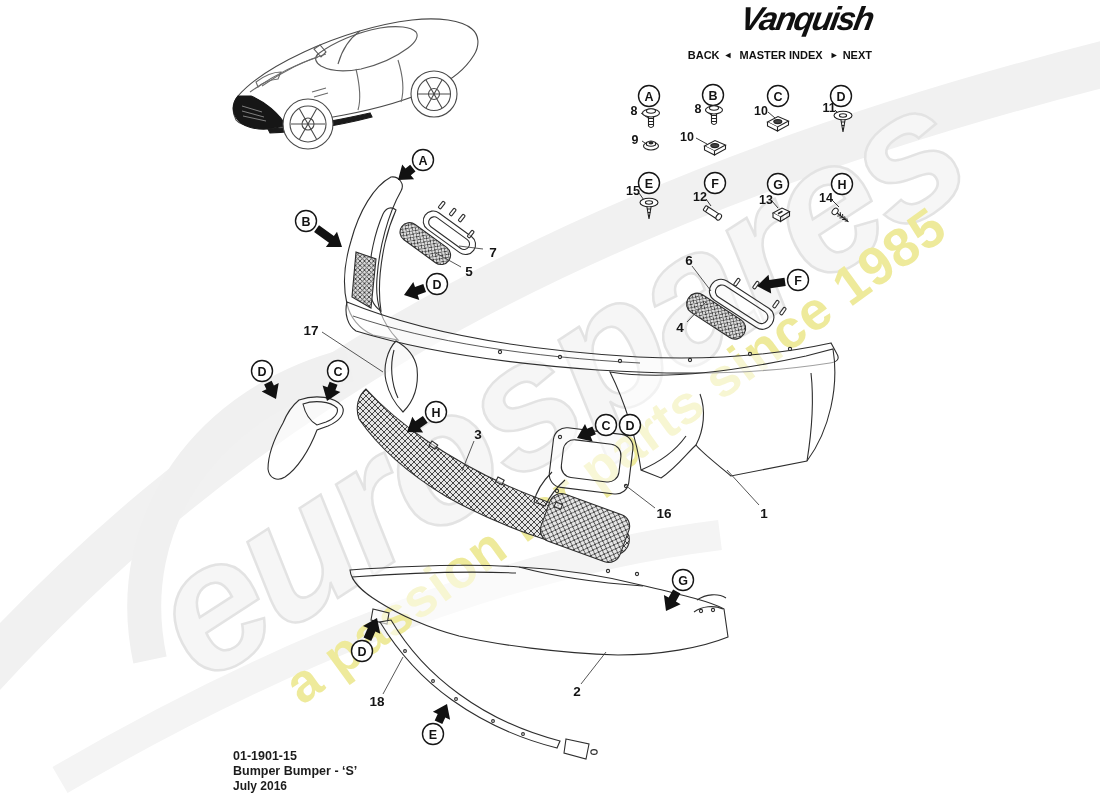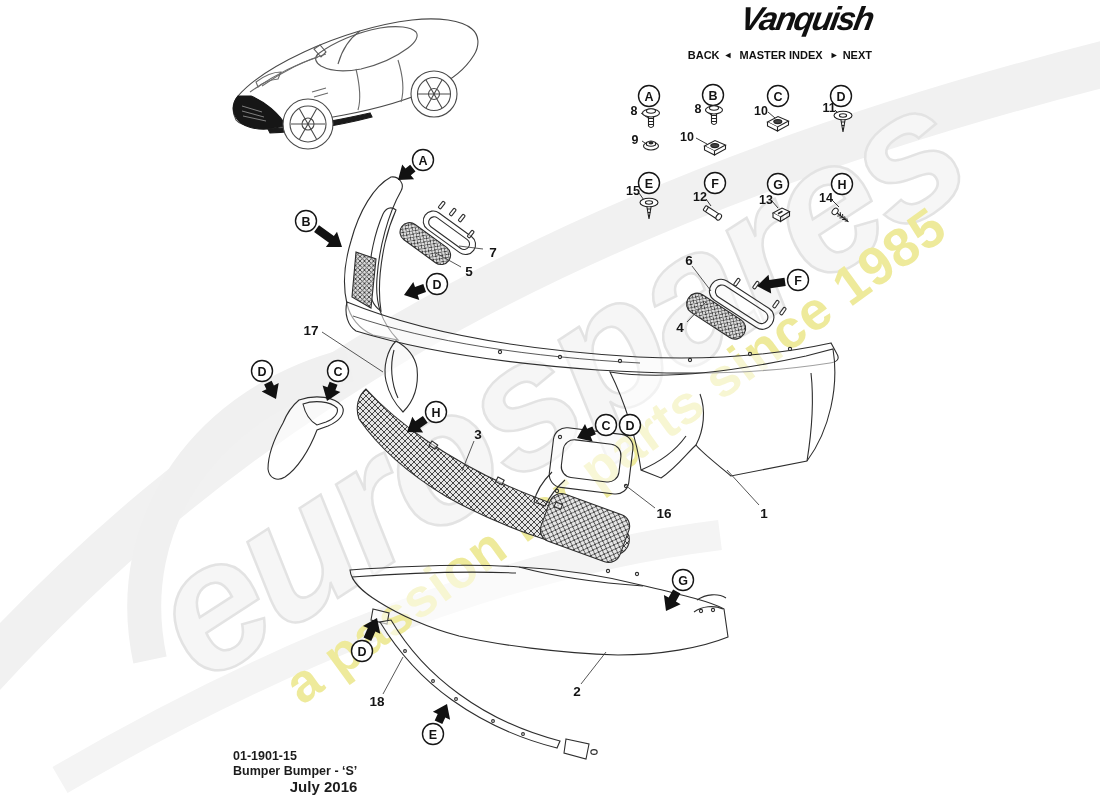--- a/index.html
+++ b/index.html
@@ -25,21 +25,21 @@
   .section-title{font-size:13.5px;font-weight:bold;margin-top:1px;color:#101010;}
   .nav{font-size:11px;font-weight:bold;margin-top:13px;color:#101010;}
   .nav-link{cursor:pointer;}
   .nav-arrow{margin:0 4px;font-size:9px;vertical-align:1px;}
 
   #diagram{position:absolute;left:0;top:0;z-index:2;}
   #diagram text{font-family:"Liberation Sans",sans-serif;}
 
   .footer-left{position:absolute;left:233px;top:749px;z-index:3;font-weight:bold;
     font-size:12.5px;line-height:15px;color:#1c1c1c;}
-  .footer-left .footer-date{font-size:15px;text-align:right;}
+  .footer-left .footer-date{font-size:12px;}
   .footer-right{position:absolute;left:580px;top:774px;width:350px;text-align:right;z-index:3;
     font-weight:bold;font-size:12.5px;color:#1c1c1c;cursor:pointer;}
 </style>
 </head>
 <body>
 
 <div class="page">
 
   <svg class="swooshes" width="1100" height="800" viewBox="0 0 1100 800">
     <path d="M-40,700 C200,430 520,210 1120,60" fill="none" stroke="#f1f1f1" stroke-width="46"></path>

